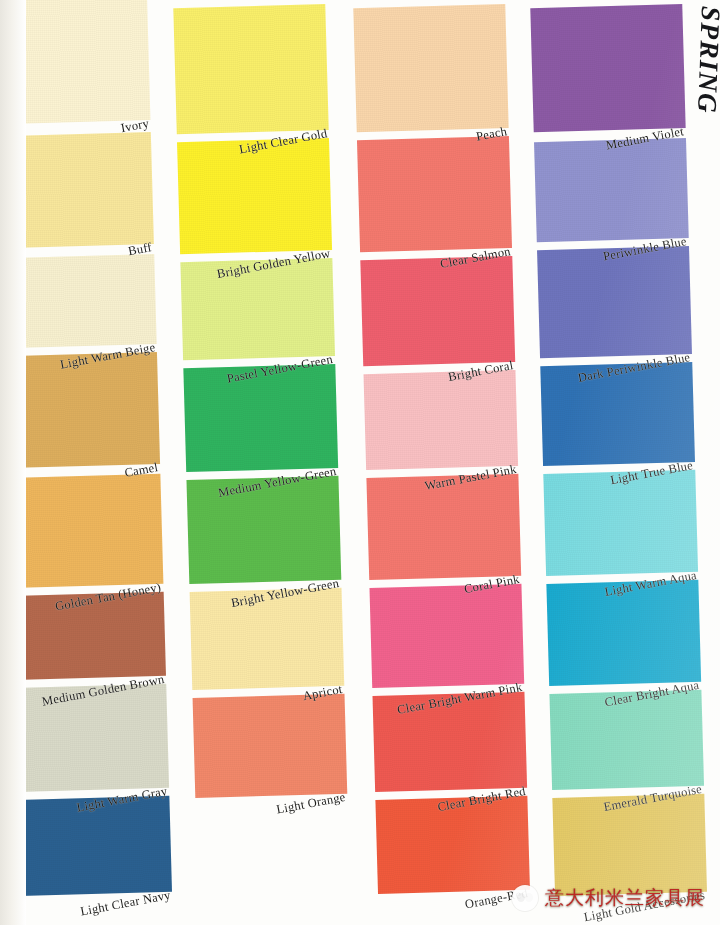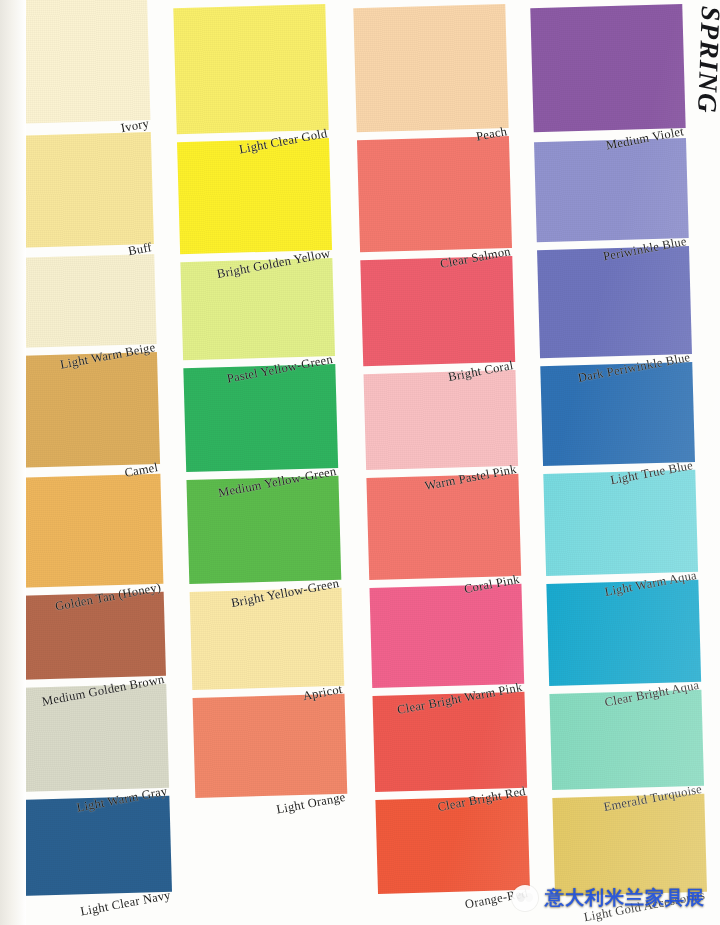--- a/index.html
+++ b/index.html
@@ -133,22 +133,22 @@
     position: absolute;
     left: 5px; top: 8px;
     width: 8px; height: 9px;
     border-radius: 50%;
     background: #f2f2f2;
     box-shadow: 8px 0 0 0 #fafafa;
   }
   #watermark .wm-text {
     font-family: "DejaVu Sans", "Liberation Sans", sans-serif;
     font-size: 19px;
-    font-weight: 700;
-    color: #1d4ed8;
+    font-weight: 400;
+    color: #b91c1c;
     letter-spacing: 1px;
     text-shadow:
       0 0 2px rgba(120,110,70,0.75),
       0 1px 2px rgba(90,80,50,0.55);
     white-space: nowrap;
   }
 </style>
 </head>
 <body>
 

